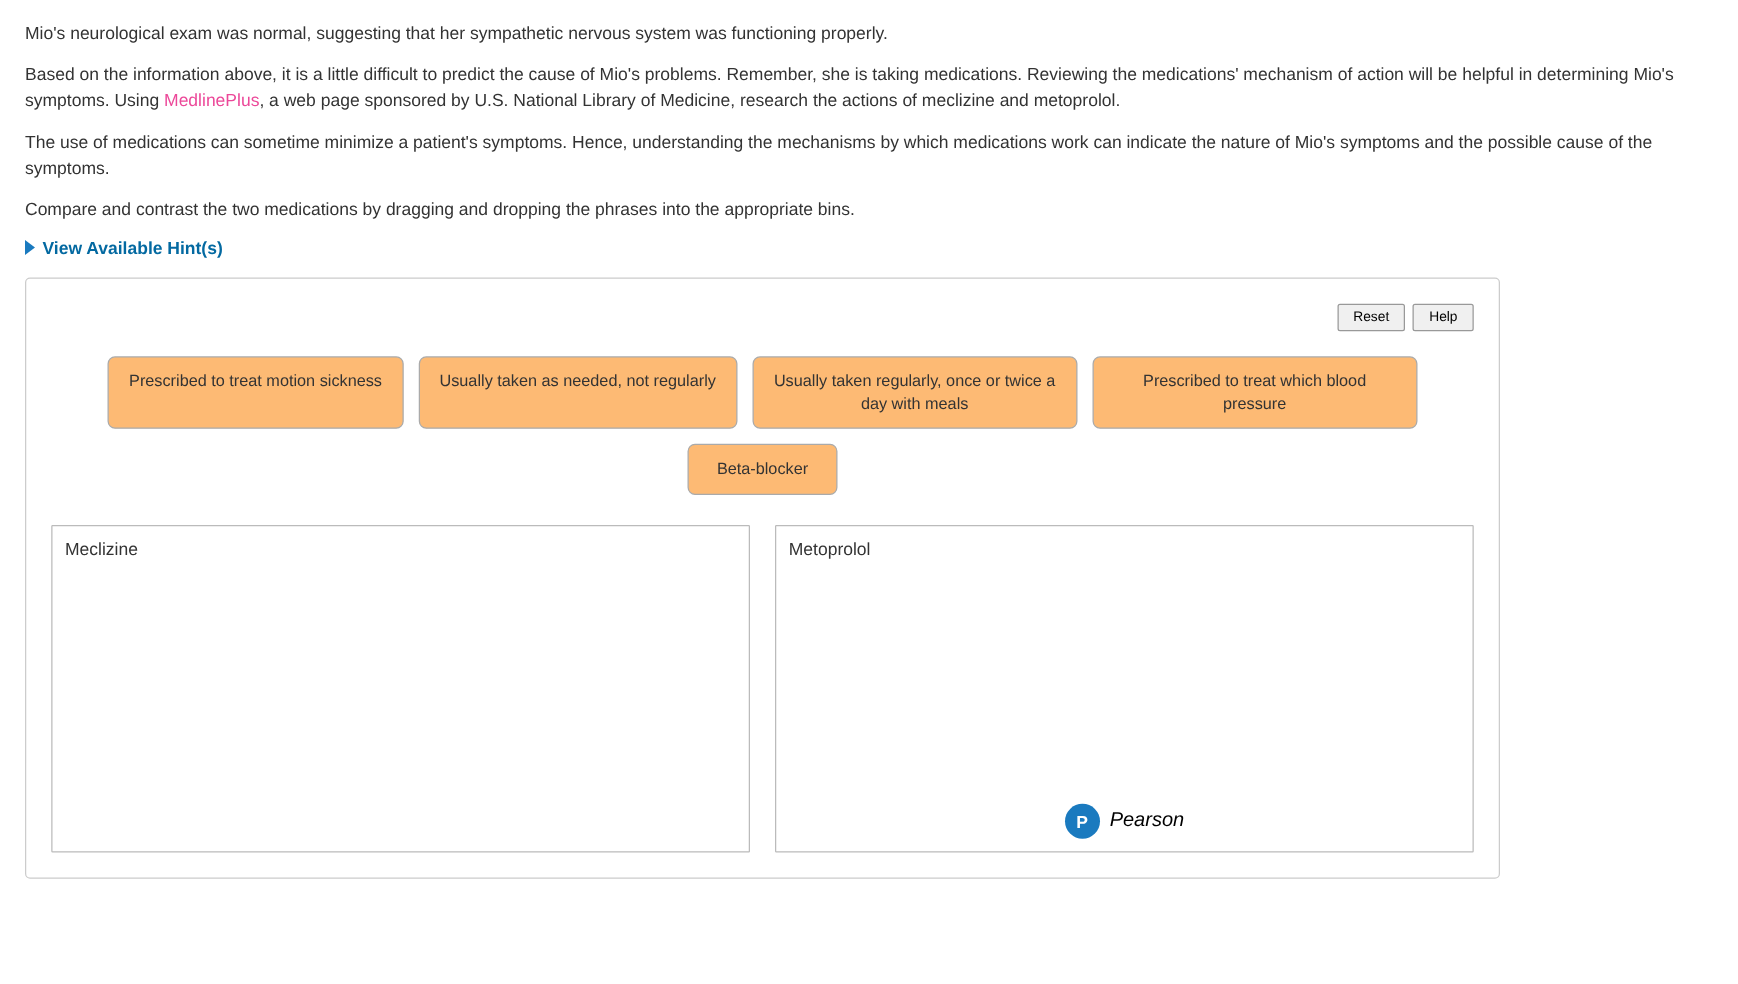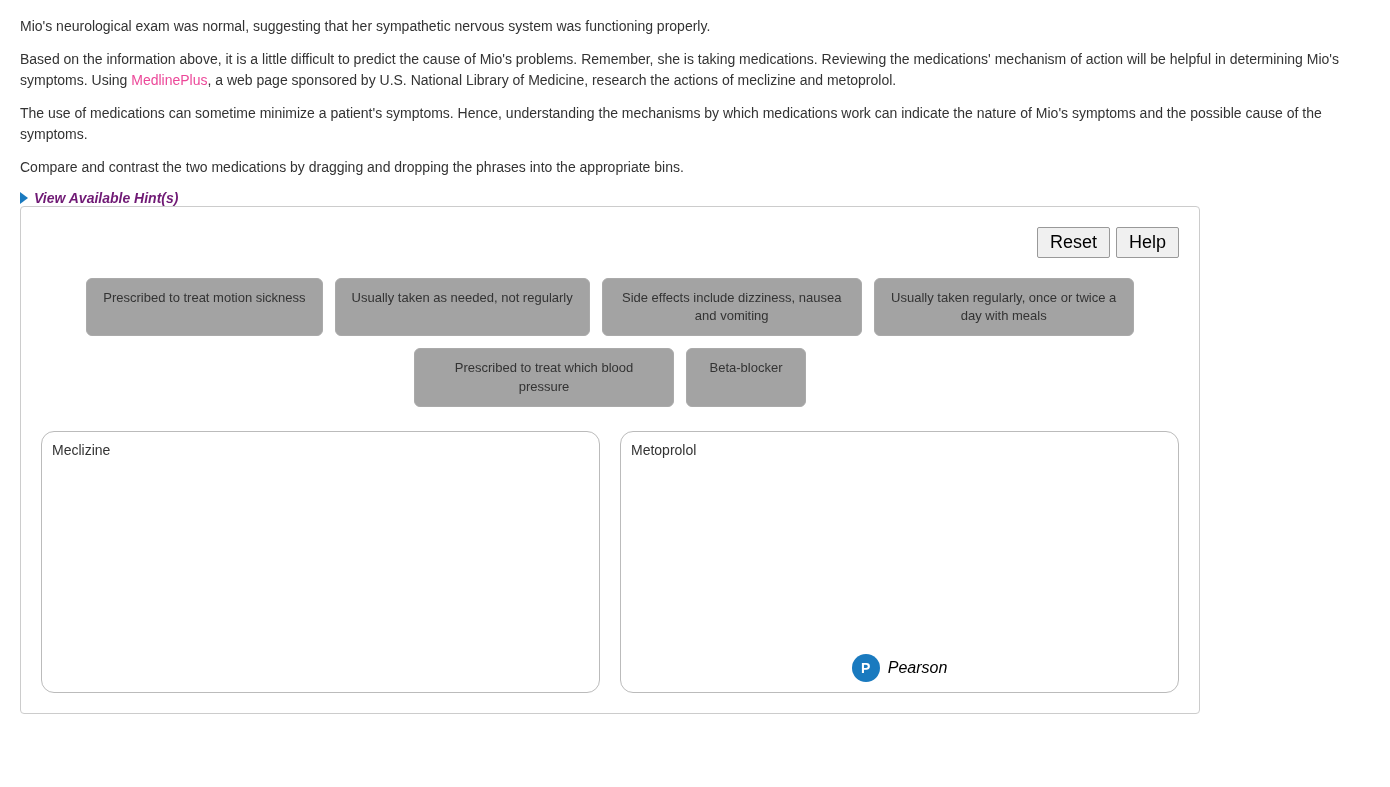--- a/index.html
+++ b/index.html
@@ -18,27 +18,27 @@
     }
     .paragraph {
       margin-bottom: 12px;
       line-height: 1.5;
     }
     .link {
       color: #ec4899;
       text-decoration: none;
     }
     .hint-toggle {
-      color: #701a75;
+      color: #0369a1;
       font-weight: bold;
       cursor: pointer;
       display: flex;
       align-items: center;
       gap: 6px;
-      font-style: italic;
+      margin-bottom: 16px;
     }
     .hint-toggle .arrow {
       display: inline-block;
       width: 0;
       height: 0;
       border-top: 6px solid transparent;
       border-bottom: 6px solid transparent;
       border-left: 8px solid #1a7abf;
     }
     .drag-drop-container {
@@ -52,51 +52,51 @@
       display: flex;
       justify-content: flex-end;
       gap: 6px;
       margin-bottom: 20px;
     }
     .btn {
       padding: 4px 12px;
       border: 1px solid #999;
       background: #f0f0f0;
       cursor: pointer;
-      font-size: 18px;
+      font-size: 11px;
       border-radius: 2px;
     }
     .phrase-area {
       display: flex;
       flex-wrap: wrap;
       gap: 12px;
       justify-content: center;
       margin-bottom: 24px;
     }
     .phrase-card {
       border: 1px solid #aaa;
       border-radius: 6px;
       padding: 10px 16px;
-      background: #a3a3a3;
+      background: #fdba74;
       cursor: grab;
       font-size: 13px;
       text-align: center;
       max-width: 260px;
       min-width: 120px;
       line-height: 1.4;
       user-select: none;
     }
     .drop-zones {
       display: flex;
       gap: 20px;
     }
     .drop-zone {
       flex: 1;
       border: 1px solid #bbb;
-      border-radius: 13px;
+      border-radius: 1px;
       min-height: 240px;
       padding: 10px;
       background: #fff;
     }
     .drop-zone-title {
       font-size: 14px;
       color: #333;
       margin-bottom: 8px;
     }
     .pearson-footer {
@@ -146,21 +146,20 @@
 
   <div class="toolbar">
     <button class="btn">Reset</button>
     <button class="btn">Help</button>
   </div>
 
   <div class="phrase-area" id="phrase-area">
 
   <div class="phrase-card" draggable="true">Prescribed to treat motion sickness</div>
       <div class="phrase-card" draggable="true">Usually taken as needed, not regularly</div>
-      <div class="phrase-card" draggable="true">Side effects include dizziness, nausea and vomiting</div>
       <div class="phrase-card" draggable="true">Usually taken regularly, once or twice a day with meals</div>
       <div class="phrase-card" draggable="true">Prescribed to treat which blood pressure</div>
       <div class="phrase-card" draggable="true">Beta-blocker</div>
     </div>
 
   <div class="drop-zones">
     <div class="drop-zone" id="drop-zone-meclizine">
       <div class="drop-zone-title">Meclizine</div>
     </div>
     <div class="drop-zone" id="drop-zone-metoprolol">

